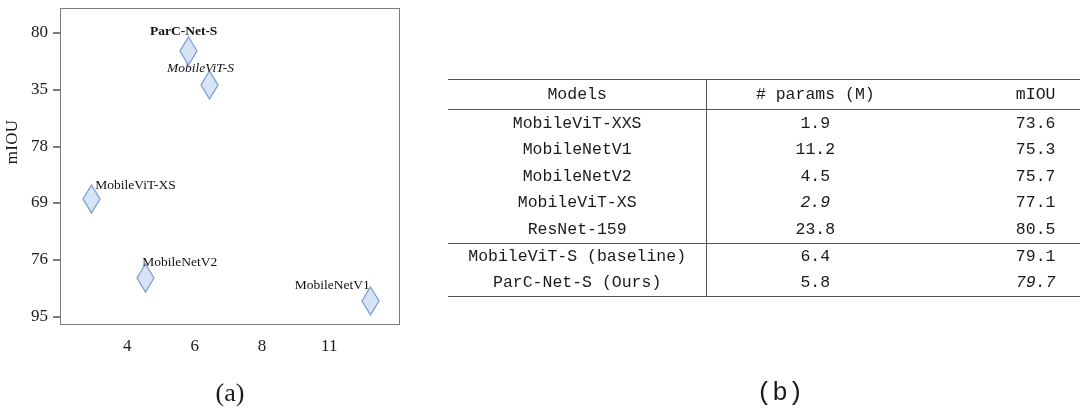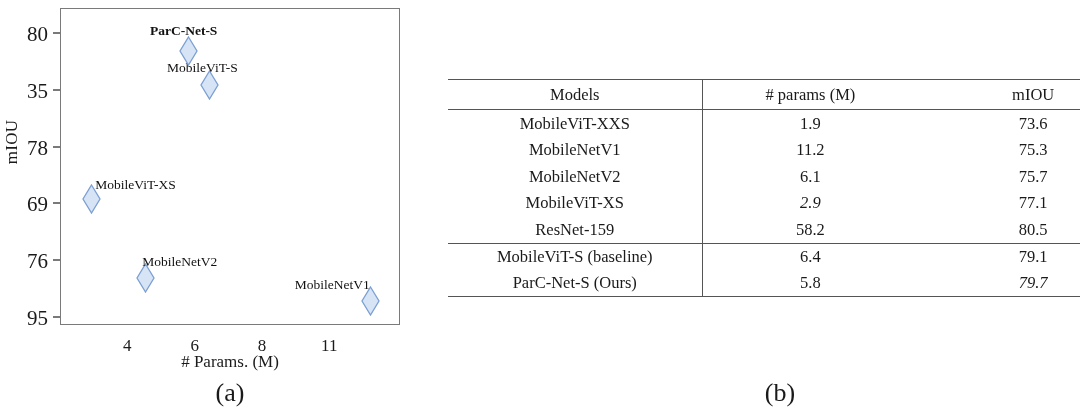--- a/index.html
+++ b/index.html
@@ -62,21 +62,21 @@
   .ytick-wrap {
     position: absolute;
     left: 0;
     width: 60px;
     height: 0;
   }
   .ytick-label {
     position: absolute;
     right: 12px;
     top: -11px;
-    font-size: 21px;
+    font-size: 17px;
     text-align: right;
     white-space: nowrap;
     font-family: Liberation Serif, serif;
   }
   .ytick-mark {
     position: absolute;
     right: 0px;
     top: -1px;
     width: 7px;
     height: 2px;
@@ -116,34 +116,34 @@
   }
   .marker svg { display: block; }
 
   .point-label {
     position: absolute;
     font-size: 13.5px;
     white-space: nowrap;
     color: #111;
   }
   .point-label.bold   { font-weight: bold; }
-  .point-label.italic { }
+  .point-label.italic { font-style: italic; }
 
   .caption {
     position: absolute;
     font-size: 26px;
     text-align: center;
     white-space: nowrap;
   }
 
   
   #figure-b {
     position: absolute;
     left: 440px; top: 0;
-    width: 640px; height: 419px;
+    width: 640px; height: 419px; font-family: Liberation Mono, monospace;
   }
 
   #data-table {
     position: absolute;
     left: 8px;
     top: 79px;
     width: 700px;              
     border-collapse: collapse;
     font-size: 16.5px;
   }
@@ -248,21 +248,20 @@
         <div class="point-label italic" style="left: 106.119px; top: 51.4196px;">MobileViT-S</div>
         <div class="marker" style="left: 127.921px; top: 42.4554px;">
           <svg width="19" height="30" viewBox="0 0 19 30">
             <polygon points="9.5,1 18,15 9.5,29 1,15" fill="#d6e4f5" stroke="#7b9fd4" stroke-width="1.3"></polygon>
           </svg>
         </div>
         <div class="point-label bold" style="left: 88.9208px; top: 14.4554px;">ParC-Net-S</div>
       </div>
   </div>
 
-  <div id="x-axis-label"># Params. (M)</div>
 
   <div class="caption" style="left:60px; top:378px; width:340px;">(a)</div>
 </div>
 
 <div id="figure-b">
   <table id="data-table">
     <thead>
       <tr class="rule-top rule-mid">
         <th class="col-model">Models</th>
         <th class="col-params"># params (M)</th>
@@ -275,31 +274,31 @@
           <td class="col-params v-bold">1.9</td>
           <td class="col-miou">73.6</td>
         </tr>
         <tr>
           <td class="col-model cell-model">MobileNetV1</td>
           <td class="col-params">11.2</td>
           <td class="col-miou">75.3</td>
         </tr>
         <tr>
           <td class="col-model cell-model">MobileNetV2</td>
-          <td class="col-params">6.1</td>
+          <td class="col-params">4.5</td>
           <td class="col-miou">75.7</td>
         </tr>
         <tr>
           <td class="col-model cell-model">MobileViT-XS</td>
           <td class="col-params v-italic">2.9</td>
           <td class="col-miou">77.1</td>
         </tr>
         <tr class="rule-mid">
           <td class="col-model cell-model">ResNet-159</td>
-          <td class="col-params">58.2</td>
+          <td class="col-params">23.8</td>
           <td class="col-miou v-bold">80.5</td>
         </tr>
         <tr>
           <td class="col-model cell-model">MobileViT-S (baseline)</td>
           <td class="col-params">6.4</td>
           <td class="col-miou">79.1</td>
         </tr>
         <tr class="rule-bottom">
           <td class="col-model cell-model">ParC-Net-S (Ours)</td>
           <td class="col-params">5.8</td>

